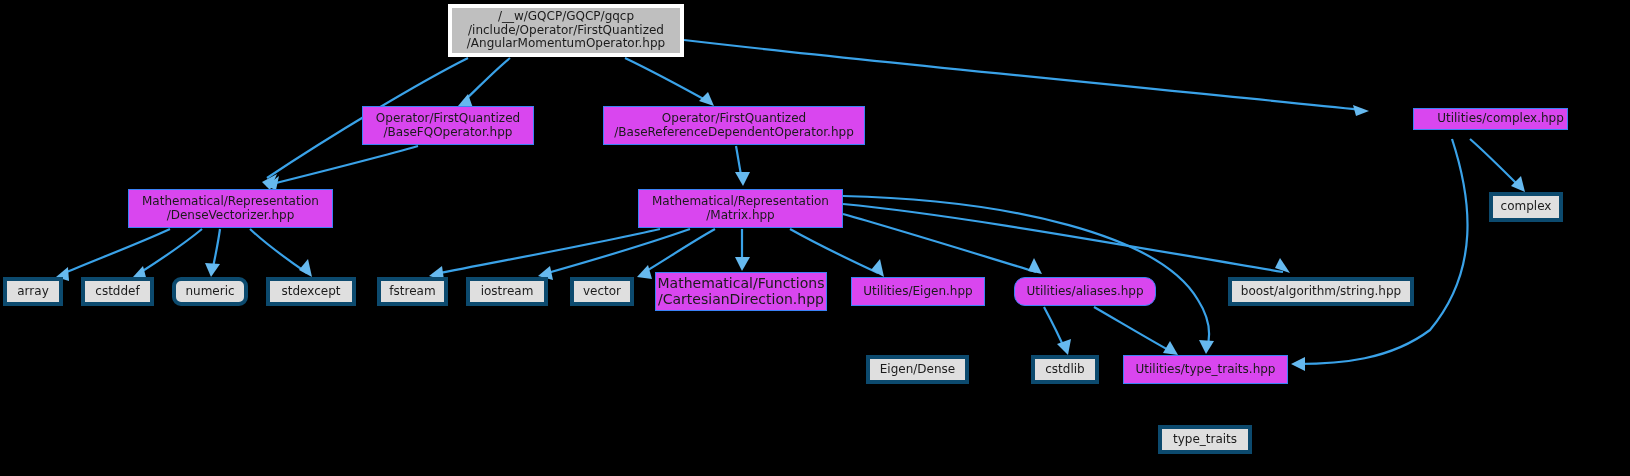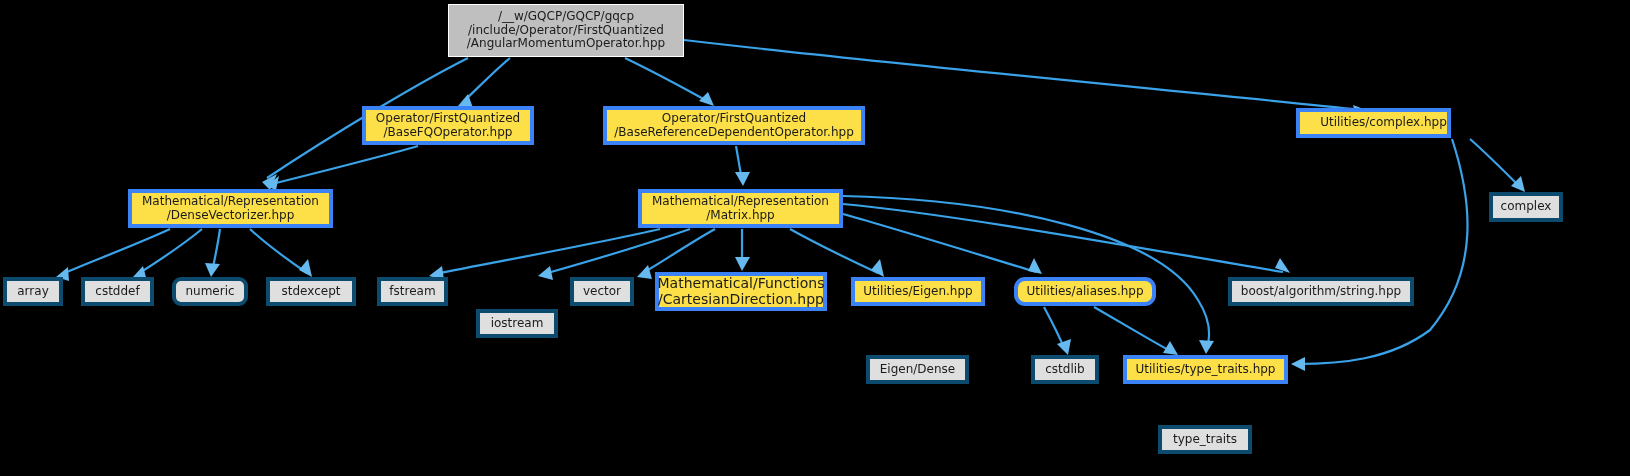--- a/index.html
+++ b/index.html
@@ -41,26 +41,26 @@
     line-height: 1.12;
     color: #1b1b1b;
     white-space: pre;
   }
   .node-box.fill-grey {
     background: #dfdfdf;
     border: 4px solid #0c4a6e;
     align-items: center;
   }
   .node-box.fill-white {
-    background: #fde047;
-    border: 4px solid #3b82f6;
+    background: #d946ef;
+    border: 1px solid #3b82f6;
   }
   .node-box.fill-root {
     background: #bfbfbf;
-    border: 1px solid #ffffff;
+    border: 4px solid #ffffff;
   }
   .node-label {
     display: block;
     padding: 0 5px;
   }
 </style>
 </head>
 <body>
 
 <div id="graph-root">
@@ -115,28 +115,28 @@
 /include/Operator/FirstQuantized
 /AngularMomentumOperator.hpp</span></div>
       <div class="node-box fill-white" style="left: 362px; top: 106px; width: 172px; height: 39px; font-size: 12px;"><span class="node-label">Operator/FirstQuantized
 /BaseFQOperator.hpp</span></div>
       <div class="node-box fill-white" style="left: 603px; top: 106px; width: 262px; height: 39px; font-size: 12px;"><span class="node-label">Operator/FirstQuantized
 /BaseReferenceDependentOperator.hpp</span></div>
       <div class="node-box fill-white" style="left: 128px; top: 189px; width: 205px; height: 39px; font-size: 12px;"><span class="node-label">Mathematical/Representation
 /DenseVectorizer.hpp</span></div>
       <div class="node-box fill-white" style="left: 638px; top: 189px; width: 205px; height: 39px; font-size: 12px;"><span class="node-label">Mathematical/Representation
 /Matrix.hpp</span></div>
-      <div class="node-box fill-white" style="left: 1296px; top: 108px; width: 155px; height: 30px; font-size: 12px; padding-left: 20px;"><span class="node-label">Utilities/complex.hpp</span></div>
+      <div class="node-box fill-white" style="left: 1413px; top: 108px; width: 155px; height: 22px; font-size: 12px; padding-left: 20px;"><span class="node-label">Utilities/complex.hpp</span></div>
       <div class="node-box fill-grey" style="left: 1489px; top: 192px; width: 74px; height: 30px; font-size: 12px;"><span class="node-label">complex</span></div>
       <div class="node-box fill-grey" style="left: 3px; top: 277px; width: 60px; height: 29px; font-size: 12px;"><span class="node-label">array</span></div>
       <div class="node-box fill-grey" style="left: 81px; top: 277px; width: 73px; height: 29px; font-size: 12px;"><span class="node-label">cstddef</span></div>
       <div class="node-box fill-grey" style="left: 172px; top: 277px; width: 76px; height: 29px; font-size: 12px; border-radius: 9px;"><span class="node-label">numeric</span></div>
       <div class="node-box fill-grey" style="left: 266px; top: 277px; width: 90px; height: 29px; font-size: 12px;"><span class="node-label">stdexcept</span></div>
       <div class="node-box fill-grey" style="left: 377px; top: 277px; width: 71px; height: 29px; font-size: 12px;"><span class="node-label">fstream</span></div>
-      <div class="node-box fill-grey" style="left: 476px; top: 277px; width: 82px; height: 29px; font-size: 12px; margin-top: 32px;"><span class="node-label">iostream</span></div>
+      <div class="node-box fill-grey" style="left: 466px; top: 277px; width: 82px; height: 29px; font-size: 12px;"><span class="node-label">iostream</span></div>
       <div class="node-box fill-grey" style="left: 570px; top: 277px; width: 64px; height: 29px; font-size: 12px;"><span class="node-label">vector</span></div>
       <div class="node-box fill-white" style="left: 655px; top: 272px; width: 172px; height: 39px; font-size: 14px;"><span class="node-label">Mathematical/Functions
 /CartesianDirection.hpp</span></div>
       <div class="node-box fill-white" style="left: 851px; top: 277px; width: 134px; height: 29px; font-size: 12px;"><span class="node-label">Utilities/Eigen.hpp</span></div>
       <div class="node-box fill-white" style="left: 1014px; top: 277px; width: 142px; height: 29px; font-size: 12px; border-radius: 11px;"><span class="node-label">Utilities/aliases.hpp</span></div>
       <div class="node-box fill-grey" style="left: 1228px; top: 277px; width: 186px; height: 29px; font-size: 12px;"><span class="node-label">boost/algorithm/string.hpp</span></div>
       <div class="node-box fill-grey" style="left: 866px; top: 355px; width: 103px; height: 29px; font-size: 12px;"><span class="node-label">Eigen/Dense</span></div>
       <div class="node-box fill-grey" style="left: 1031px; top: 355px; width: 68px; height: 29px; font-size: 12px;"><span class="node-label">cstdlib</span></div>
       <div class="node-box fill-white" style="left: 1123px; top: 355px; width: 165px; height: 29px; font-size: 12px;"><span class="node-label">Utilities/type_traits.hpp</span></div>
       <div class="node-box fill-grey" style="left: 1158px; top: 425px; width: 94px; height: 29px; font-size: 12px;"><span class="node-label">type_traits</span></div>

